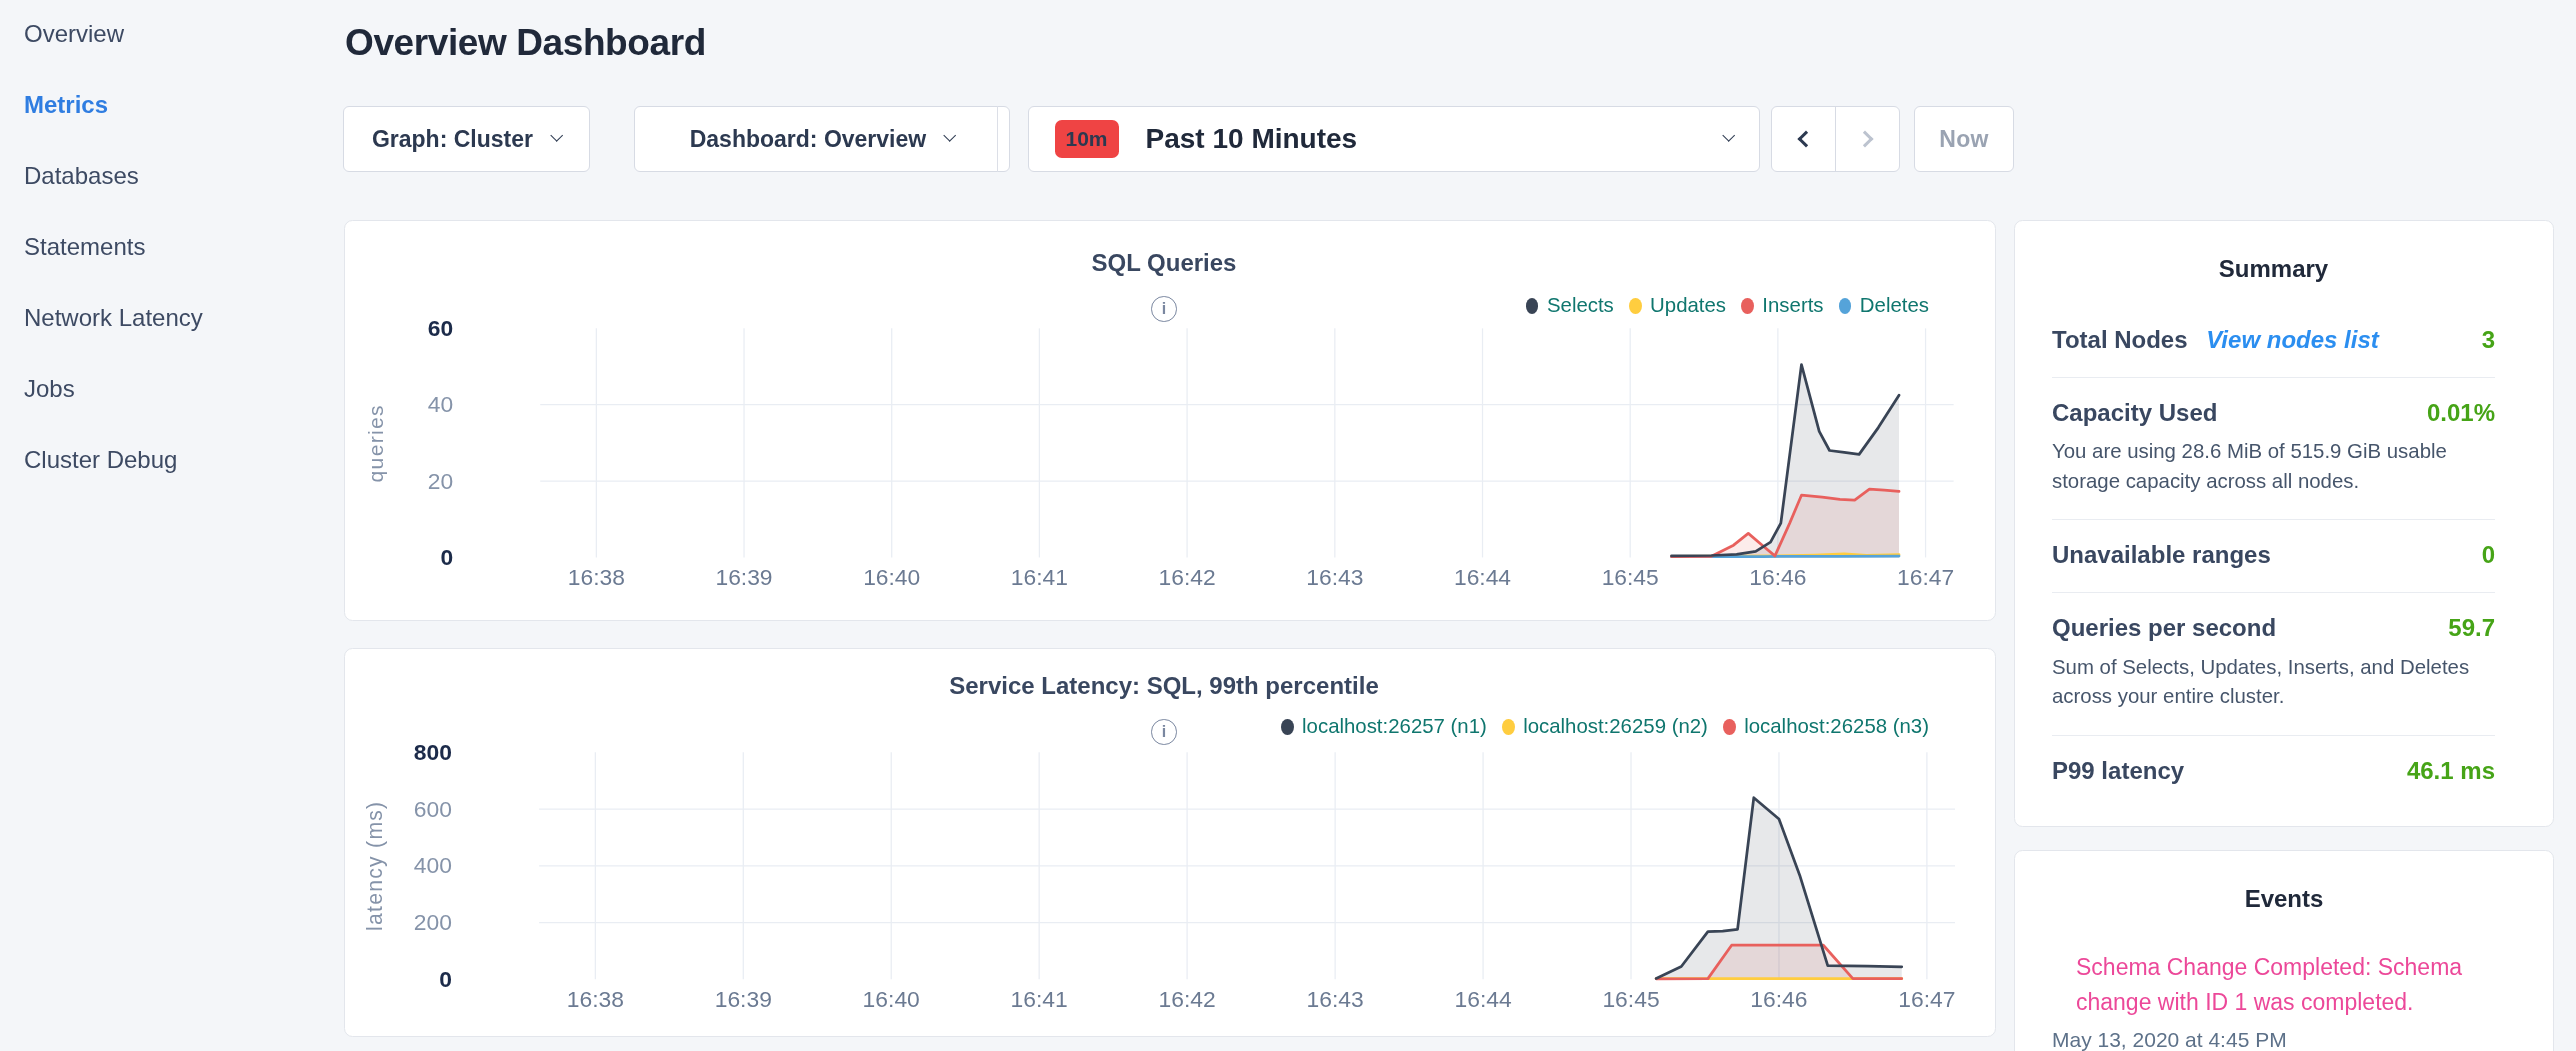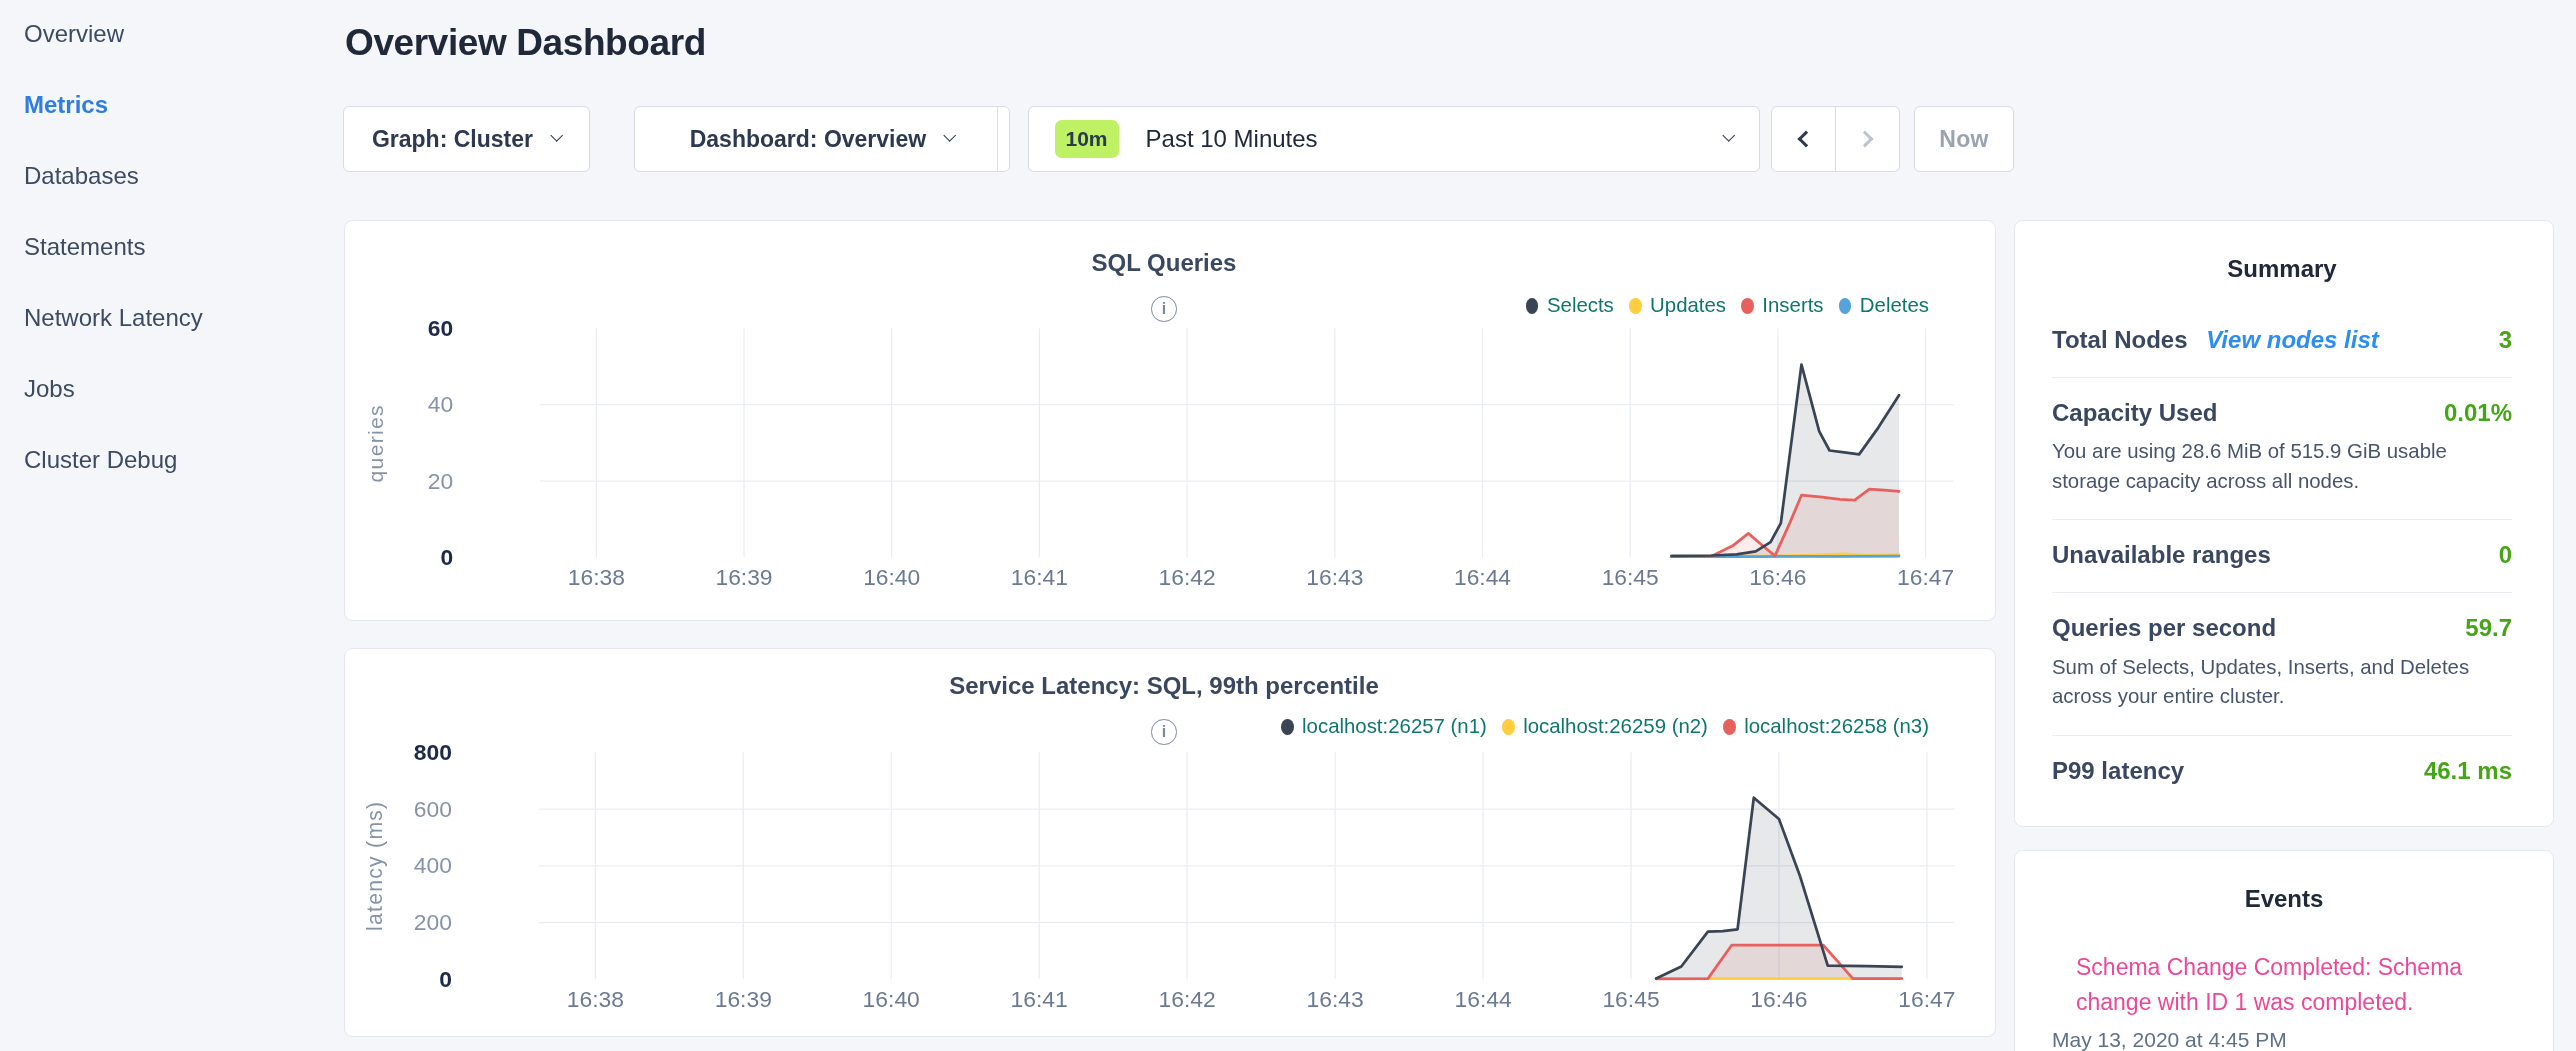--- a/index.html
+++ b/index.html
@@ -23,22 +23,22 @@
   .dd { display:flex; align-items:center; justify-content:center; gap:18.7px;
         font-size:23px; font-weight:600; color:#2c3950; cursor:pointer;
         font-family:"Liberation Sans", sans-serif; }
   #dd-graph { left:343px; width:247px;text-align:center; }
   #dd-dashboard { left:634px; width:376px; }
   .caret { width:9.4px; height:9.4px; border-right:2.1px solid #2c3950; border-bottom:2.1px solid #2c3950;
            transform:rotate(45deg); margin-top:-6px; }
   .caret.thin { border-width:1.7px; }
   .vdiv { position:absolute; left:997px; top:106px; width:0.9px; height:66px; background:#dcdfe7; }
   .timepicker { left:1028px; width:732px; display:flex; align-items:center; padding:0 25.5px; gap:27px; cursor:pointer; }
-  .tp-badge { background:#bef264; border-radius:6.8px; padding:6.8px 11px; font-size:21px; font-weight:700; color:#2c3950; }
-  .tp-label { font-size:24px; font-weight:400; color:#20293a; flex:1; }
+  .tp-badge { background:#ef4444; border-radius:6.8px; padding:6.8px 11px; font-size:21px; font-weight:700; color:#2c3950; }
+  .tp-label { font-size:28px; font-weight:700; color:#20293a; flex:1; }
   .pager { left:1771px; width:129px; display:flex; overflow:hidden; }
   .pager button { flex:1; background:none; border:none; display:flex; align-items:center; justify-content:center; cursor:pointer; padding:0; }
   .pager button:first-child { border-right:0.9px solid #d7dbe4; }
   .chev-l { width:12px; height:12px; border-left:3.4px solid #2c3950; border-bottom:3.4px solid #2c3950; transform:rotate(45deg); margin-left:5.1px; }
   .chev-r { width:12px; height:12px; border-right:3.4px solid #bcc3cf; border-bottom:3.4px solid #bcc3cf; transform:rotate(-45deg); margin-right:5.1px; }
   .now-btn { left:1914px; width:100px; font-size:23px; font-weight:700; color:#9aa3b2; letter-spacing:0.4px;
              font-family:"Liberation Sans", sans-serif; cursor:default; }
 
   
   .panel { position:absolute; background:#fff; border:0.9px solid #e3e6ec; border-radius:8.5px; }
@@ -56,21 +56,21 @@
   .leg-dot { display:inline-block; width:12.8px; height:16px; border-radius:50%; margin-right:8.5px; }
   svg.chart { position:absolute; left:0; top:0; width:100%; height:100%; }
   svg text { font-family:"Liberation Sans", sans-serif; }
   .grid { stroke:#e9edf3; stroke-width:1.5; }
   .ylab { font-size:27px; fill:#8593a9; text-anchor:end; }
   .ylab.strong { fill:#1c2b4a; font-weight:700; }
   .xlab { font-size:27px; fill:#6b7a92; text-anchor:middle; }
   .axtitle { font-size:25px; fill:#8593a9; text-anchor:middle; letter-spacing:1.5px; }
 
   
-  #summary-panel { left:2014px; top:220px; width:540px; height:607px; padding:0 41px 0 37px; }
+  #summary-panel { left:2014px; top:220px; width:540px; height:607px; padding:0 58px 0 37px; }
   .card-title { text-align:center; font-size:24px; font-weight:700; color:#20293a; margin:34px 0 22px; }
   .stat { padding:21px 0 23px; border-bottom:0.9px solid #e9ecf1; }
   .stat.last { border-bottom:none; }
   .stat-head { display:flex; align-items:flex-start; }
   .stat-label { font-size:24px; font-weight:700; color:#394760; }
   .stat-link { font-size:24px; font-weight:600; color:#2b8ef0; margin-left:18.7px; cursor:pointer;font-style:italic; }
   .stat-value { margin-left:auto; font-size:24px; font-weight:700; color:#46a417; white-space:nowrap; }
   .stat-desc { font-size:20.4px; color:#46556b; line-height:1.45; margin-top:10.2px; }
   #events-panel { left:2014px; top:850px; width:540px; height:255px; padding:0 37px; }
   .event-msg { font-size:23px; line-height:1.52; margin-top:37px; max-width:408px; color:#ec4899;margin-left:24px; }

